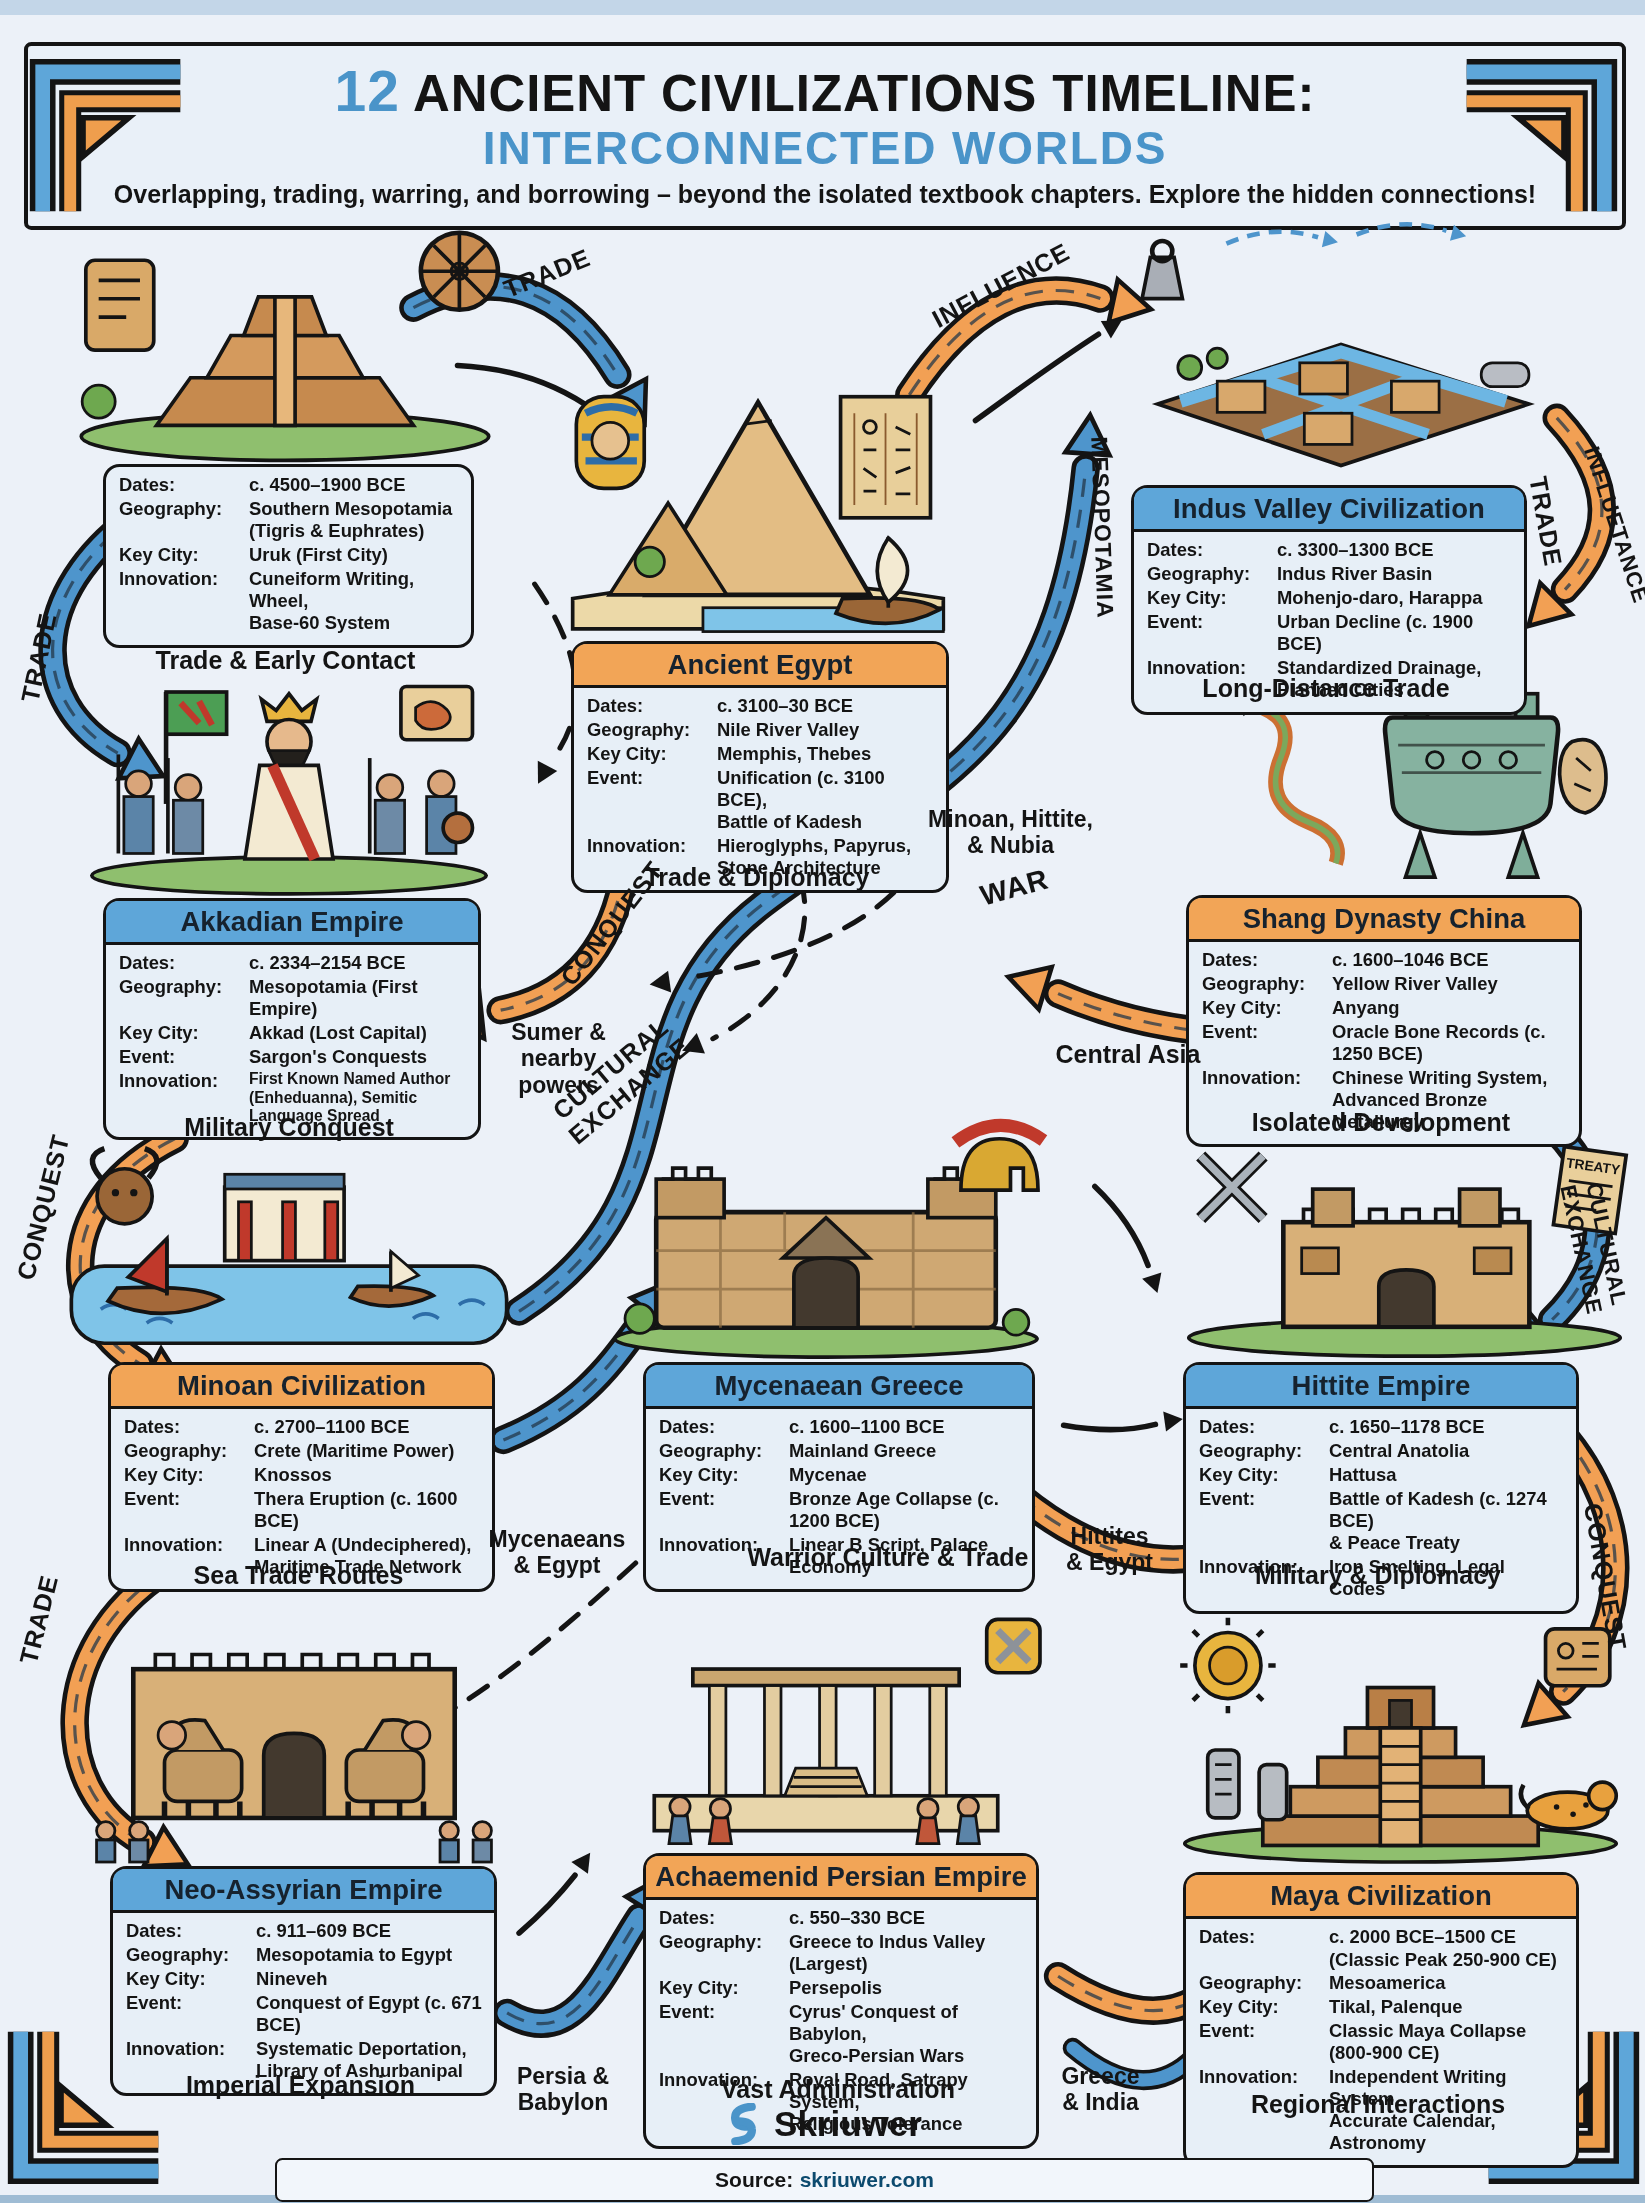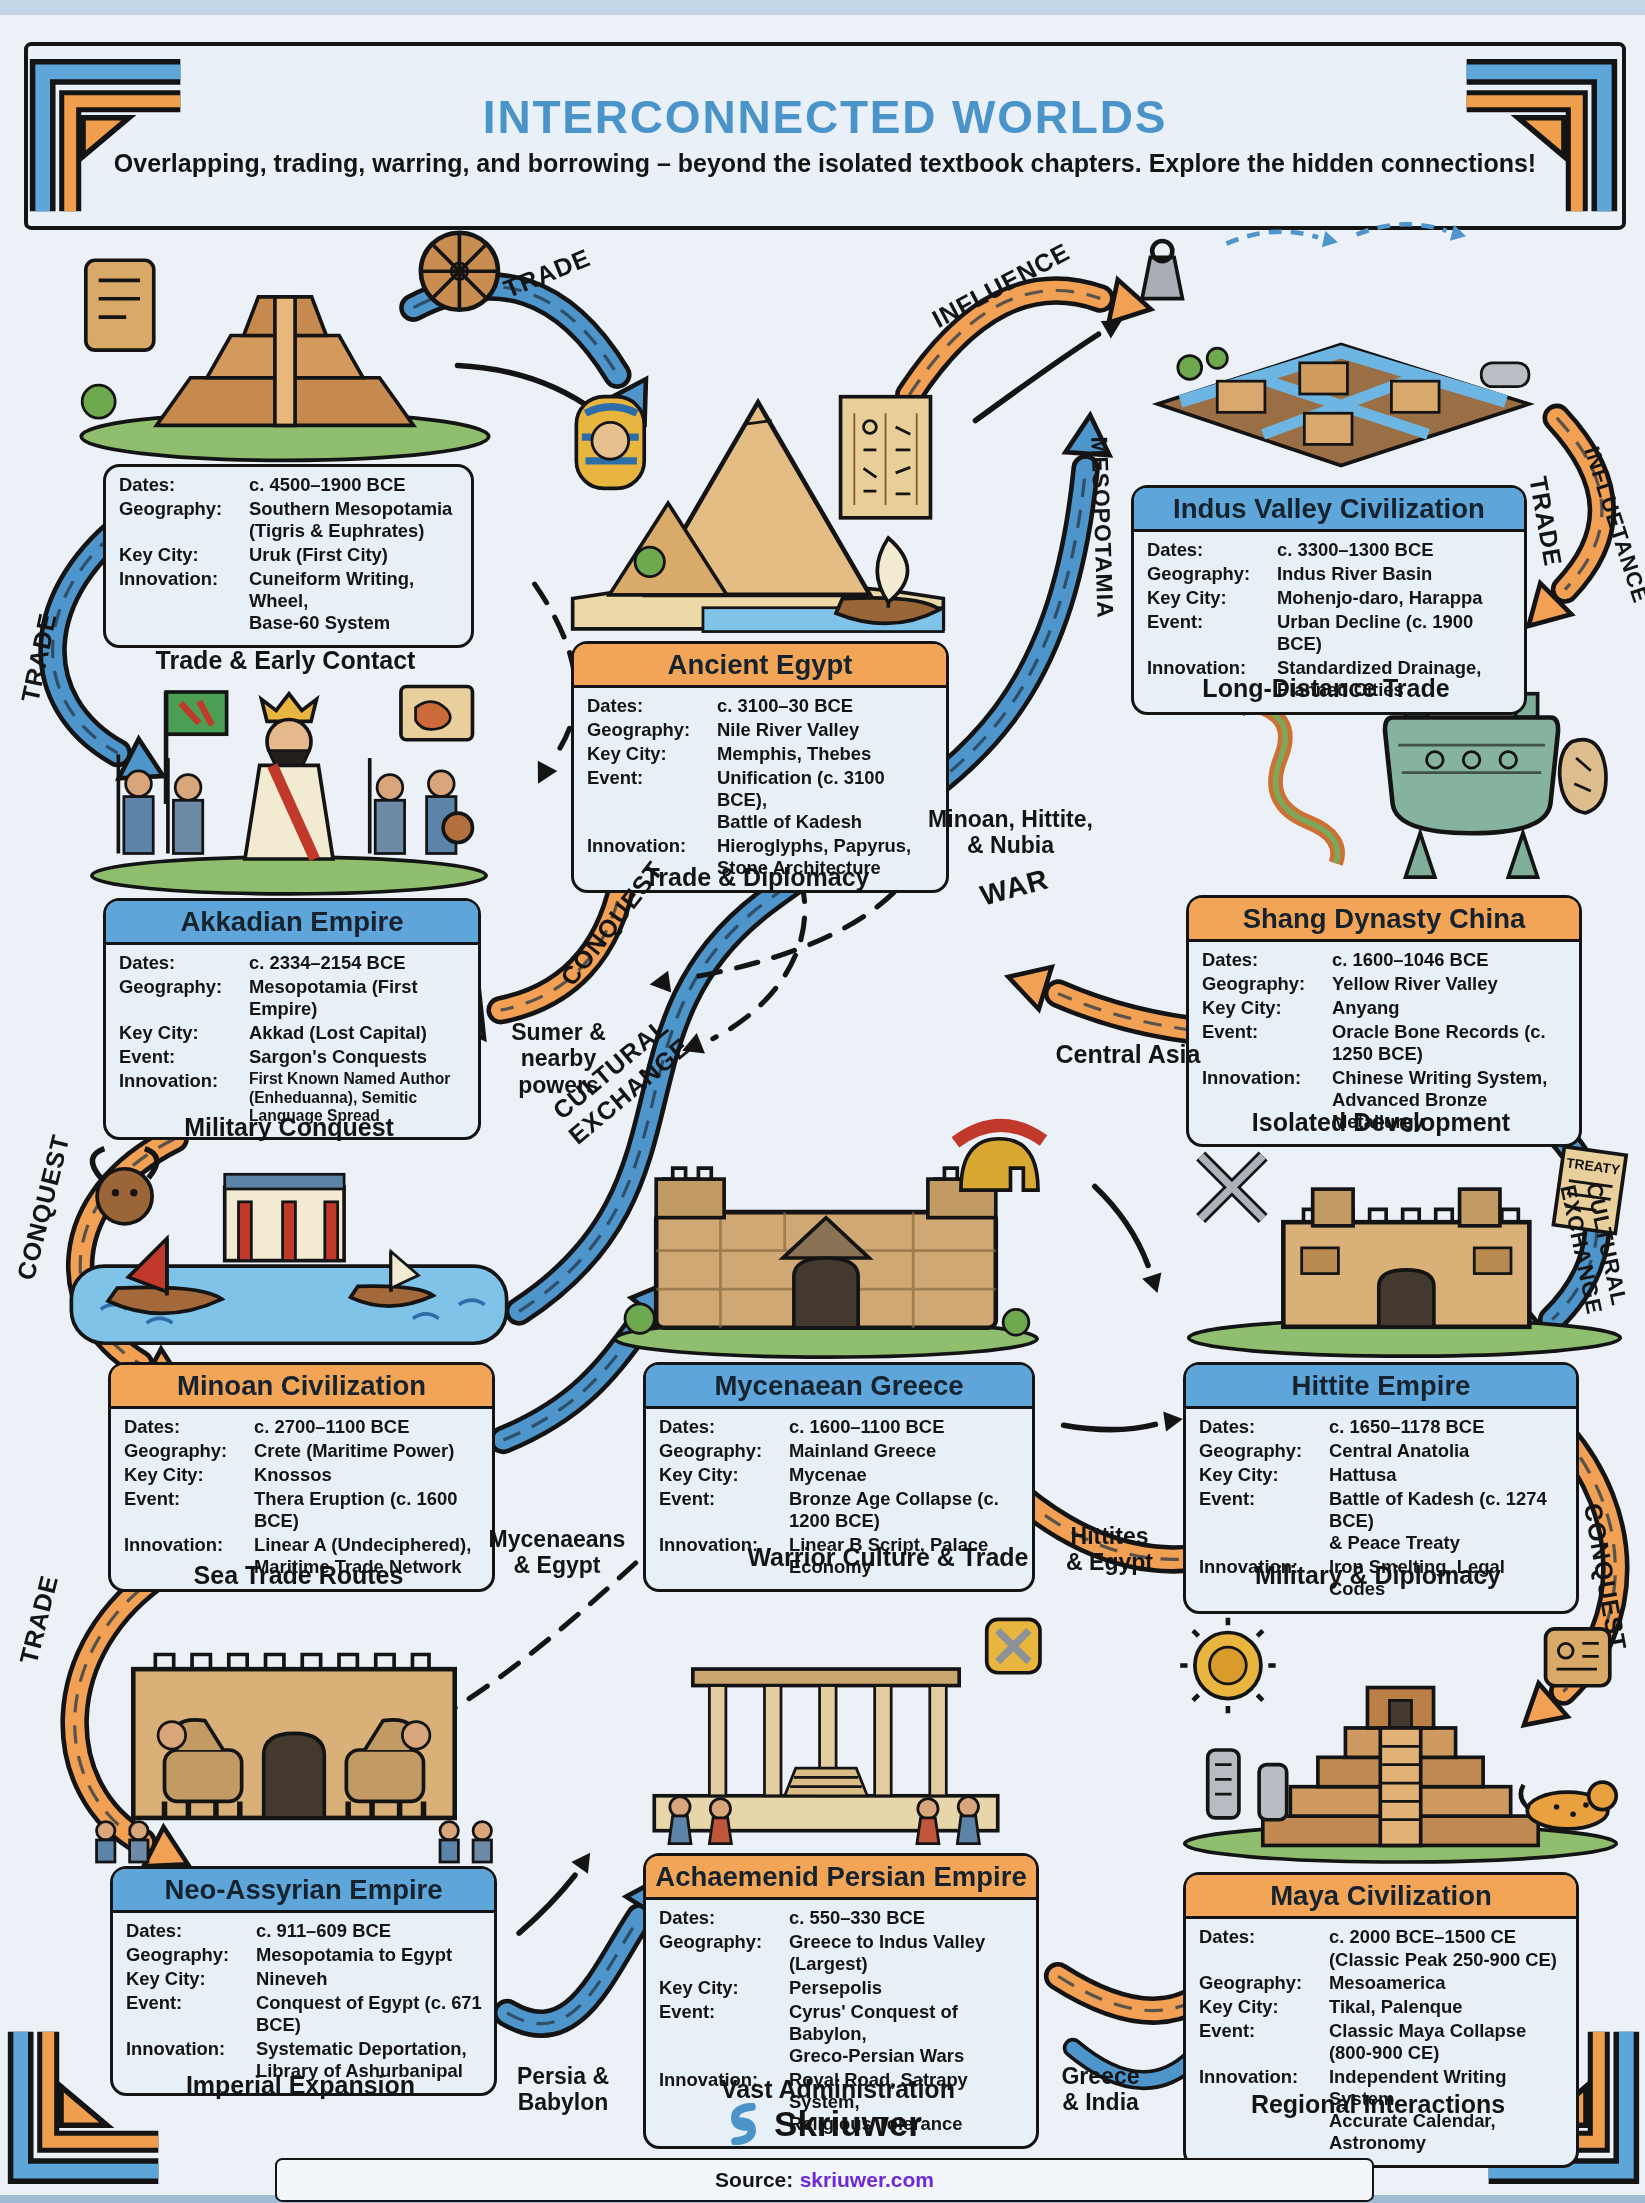--- a/index.html
+++ b/index.html
@@ -35,30 +35,31 @@
   .arrlbl{position:absolute;font-weight:800;font-size:25px;letter-spacing:0.9px;text-align:center;}
 
   .illus{position:absolute;}
 
   
   .brand{position:absolute;left:0;top:2103px;width:100%;display:flex;align-items:center;justify-content:center;gap:11px;}
   .brand .word{font-size:35px;font-weight:800;}
   .srcbar{position:absolute;left:275px;top:2158px;width:1095px;height:40px;background:#f2f6fb;
     border:2.8px solid #141414;border-radius:7.3px;display:flex;align-items:center;justify-content:center;
     font-size:21px;font-weight:bold;gap:6.4px;}
-  .srcbar .lnk{color:#6d28d9;}
+  .srcbar .lnk{color:#0c4a6e;}
 </style>
 </head>
 <body>
 
 <div class="poster">
   <div class="topstrip"></div>
   <div class="botstrip"></div>
 
   <div class="hdrbox">
+    <div class="t1"><span class="num">12</span> <span>ANCIENT CIVILIZATIONS TIMELINE:</span></div>
     <div class="t2">INTERCONNECTED WORLDS</div>
     <div class="tag">Overlapping, trading, warring, and borrowing – beyond the isolated textbook chapters. Explore the hidden connections!</div>
   </div>
 
   <svg class="corner" style="left:27.5px;top:46px;" viewBox="0 0 170 185">
     <polyline points="16,180 16,28 166,28" fill="none" stroke="#141414" stroke-width="28"></polyline>
     <polyline points="16,180 16,28 166,28" fill="none" stroke="#5ea6d9" stroke-width="16"></polyline>
     <polyline points="46,180 46,60 166,60" fill="none" stroke="#141414" stroke-width="24"></polyline>
     <polyline points="46,180 46,60 166,60" fill="none" stroke="#ef9e4d" stroke-width="13"></polyline>
     <polygon points="60,78 110,78 60,120" fill="#ef9e4d" stroke="#141414" stroke-width="6"></polygon>

